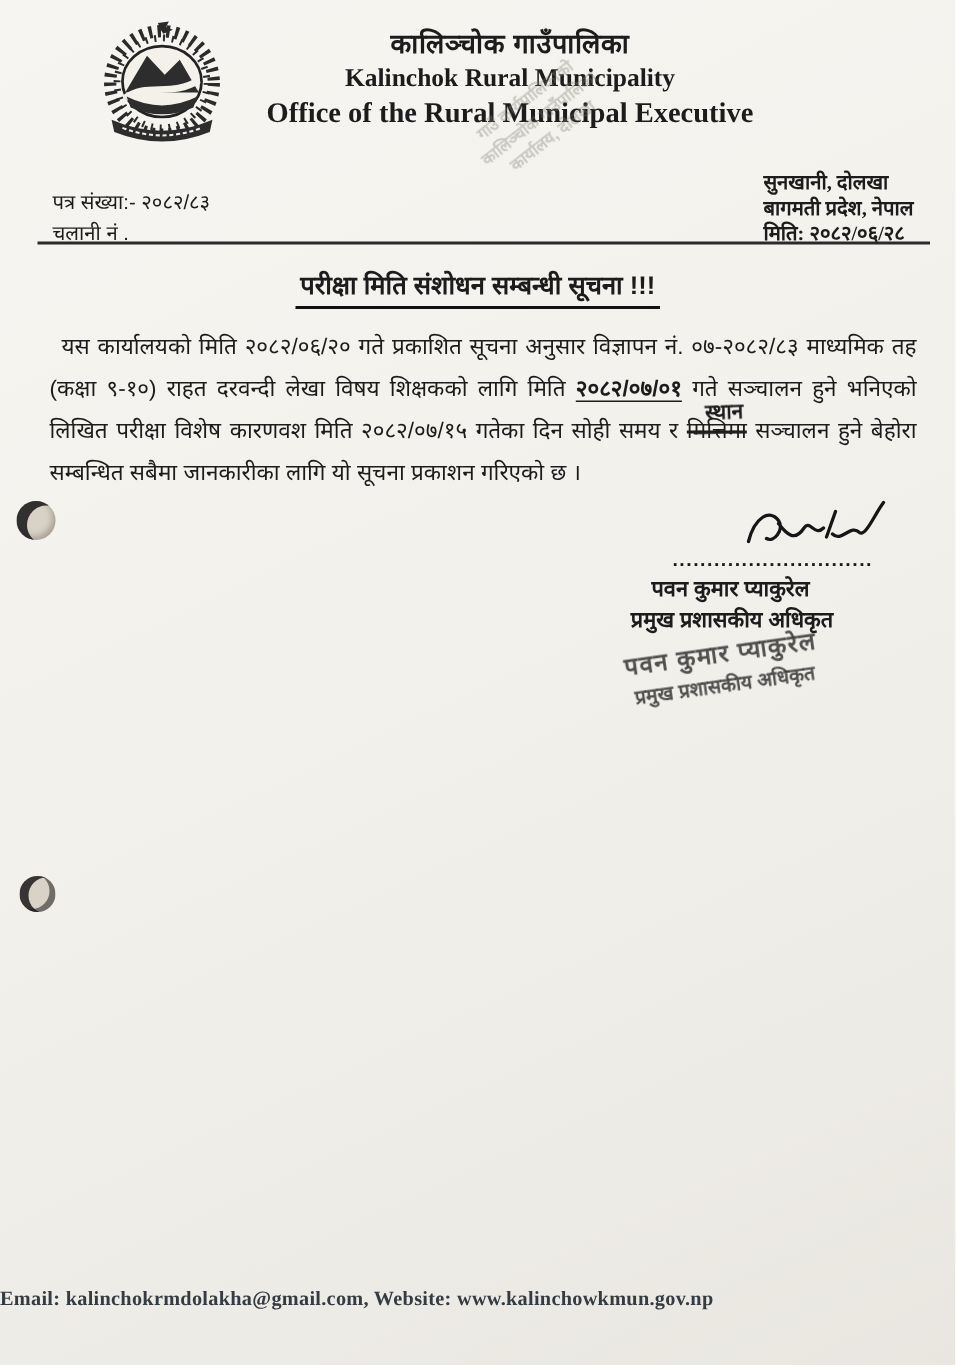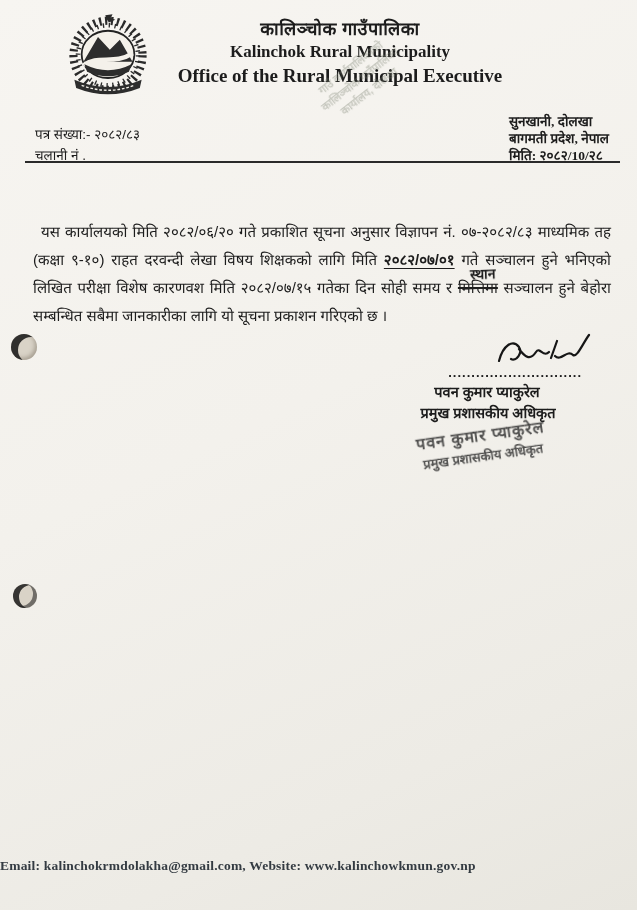--- a/index.html
+++ b/index.html
@@ -89,25 +89,28 @@
     <div>कार्यालय, दोलखा</div>
   </div>
 
   <div class="ref-left">
     <div>पत्र संख्या:- २०८२/८३</div>
     <div>चलानी नं .</div>
   </div>
   <div class="ref-right">
     <div>सुनखानी, दोलखा</div>
     <div>बागमती प्रदेश, नेपाल</div>
-    <div>मिति: २०८२/10/२८</div>
+    <div>मिति: २०८२/०६/२८</div>
   </div>
 
   <div class="rule"></div>
 
+  <div class="subject-wrap">
+    <span class="subject">परीक्षा मिति संशोधन सम्बन्धी सूचना !!!</span>
+  </div>
 
   <p class="body-par"><span>यस कार्यालयको मिति २०८२/०६/२० गते प्रकाशित सूचना अनुसार विज्ञापन नं. ०७-२०८२/८३ माध्यमिक तह (कक्षा ९-१०) राहत दरवन्दी लेखा विषय शिक्षकको लागि मिति </span><span class="u-date">२०८२/०७/०१</span><span> गते सञ्चालन हुने भनिएको लिखित परीक्षा विशेष कारणवश मिति २०८२/०७/१५ गतेका दिन सोही समय र </span><span class="struck"><span>मित्तिमा</span><span class="handnote">स्थान</span></span><span> सञ्चालन हुने  बेहोरा सम्बन्धित सबैमा जानकारीका लागि यो सूचना प्रकाशन गरिएको छ ।</span></p>
 
   <svg class="sig-svg" viewBox="0 0 100 40" aria-hidden="true">
     <path d="M4,30 C8,14 18,8 24,16 C28,22 21,31 16,28 M24,18 C30,26 35,30 41,21 C45,15 48,27 54,21 M56,27 L62,10 M60,25 C66,31 72,18 78,24 C82,27 88,12 94,4" fill="none" stroke="#161616" stroke-width="2.2" stroke-linecap="round"></path>
   </svg>
   <div class="sig-dots">.............................</div>
   <div class="sig-name">पवन कुमार प्याकुरेल</div>
   <div class="sig-title">प्रमुख प्रशासकीय अधिकृत</div>
   <div class="sig-stamp">

